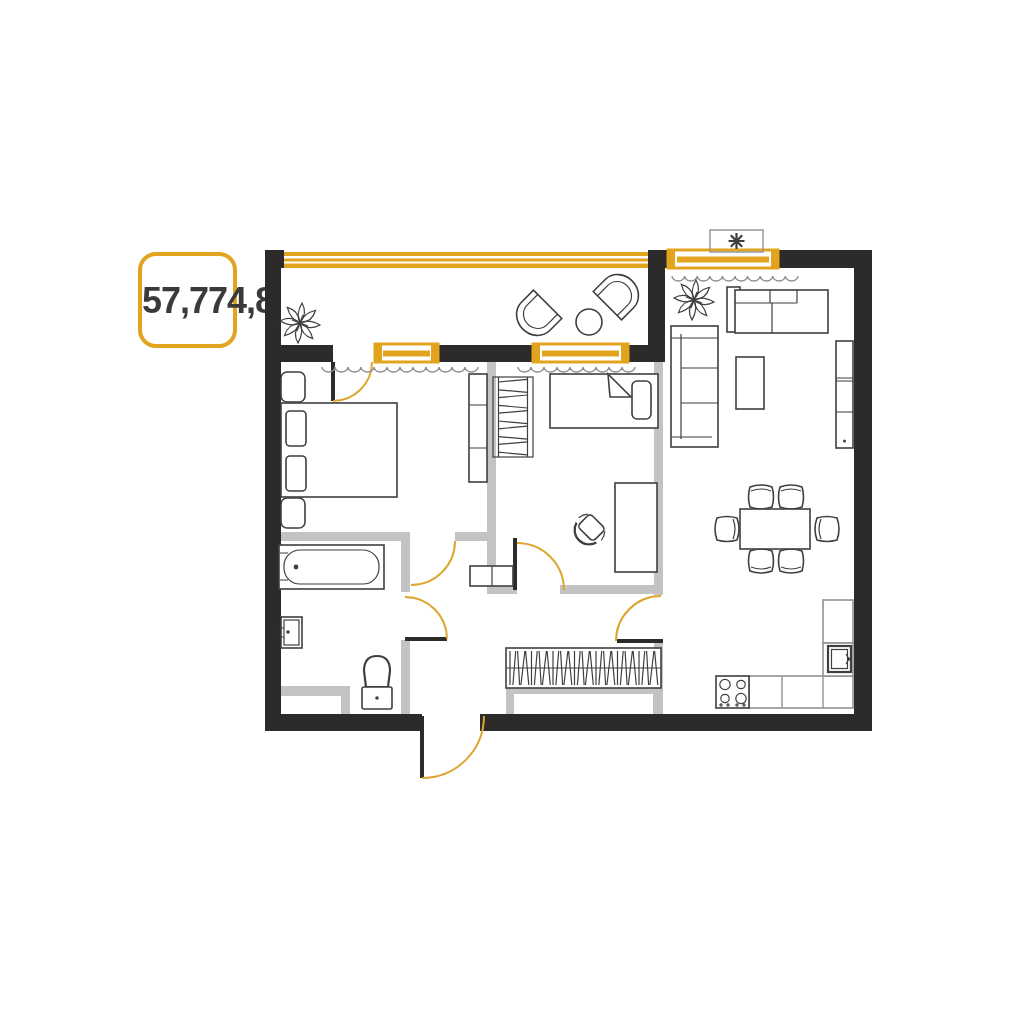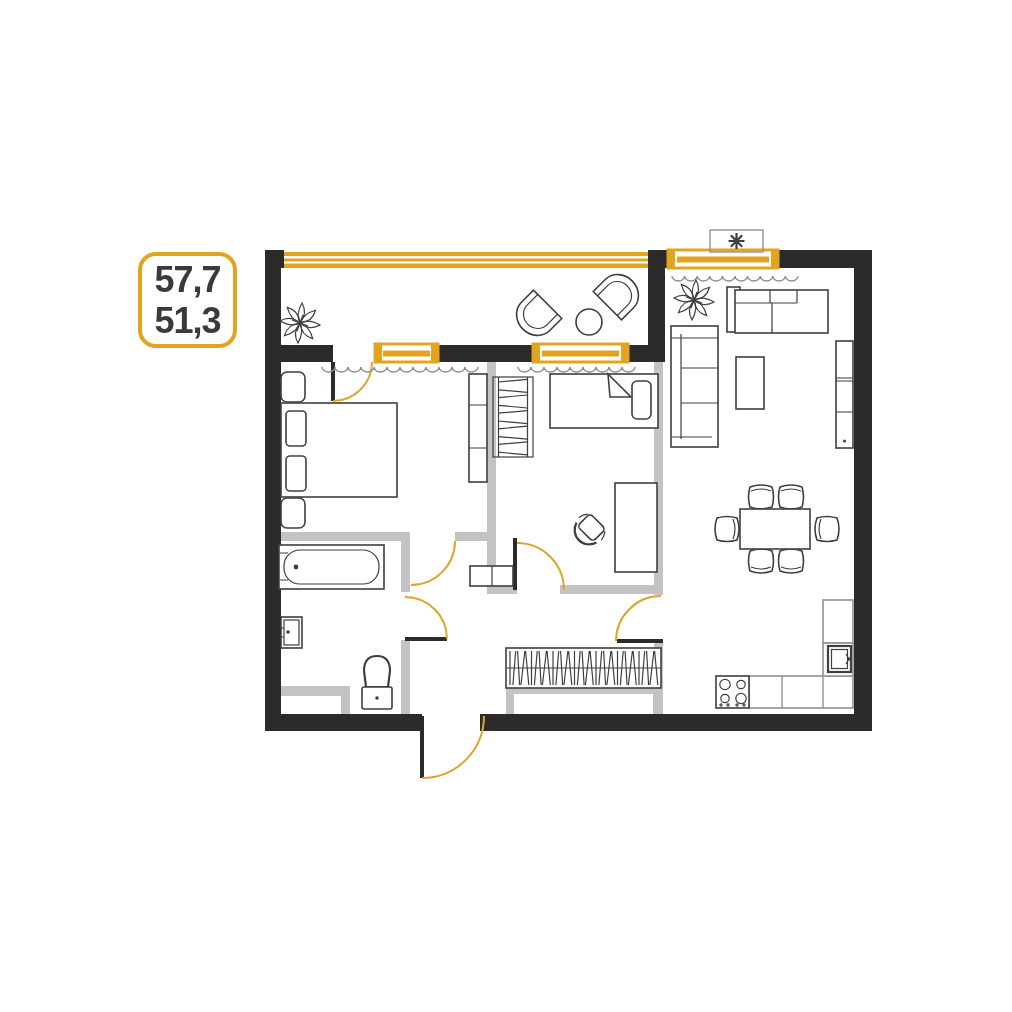--- a/index.html
+++ b/index.html
@@ -21,35 +21,35 @@
   .fl{fill:none;stroke:var(--outline);stroke-width:1.2;}
   .fb{fill:none;stroke:var(--outline);stroke-width:2.2;}
   .fg{fill:#fff;stroke:var(--outline-light);stroke-width:1.6;}
   .fgl{fill:none;stroke:var(--outline-light);stroke-width:1.4;}
   .cur{fill:none;stroke:var(--curtain);stroke-width:1.4;}
   .dk{fill:var(--outline);}
   
   .area-label{
     position:absolute;left:138px;top:252px;width:99px;height:96px;
     border:4px solid var(--accent);border-radius:18px;box-sizing:border-box;
-    display:flex;flex-direction:column;align-items:center;justify-content:center;
+    display:flex;flex-direction:row;align-items:center;
     background:#fff;
   }
   .area-label .num{
     font-size:36px;font-weight:bold;color:var(--text);line-height:41px;letter-spacing:-1px;
   }
 </style>
 </head>
 <body>
 
 <div class="stage">
 
   <div class="area-label">
     <div class="num">57,7</div>
-    <div class="num">51,3</div>
+    <div class="num">74,8</div>
   </div>
 
   <svg width="1012" height="1012" viewBox="0 0 1012 1012">
     <defs>
       <g id="plant">
         <path class="fl" d="M0,0 C5,-6 6,-13 2,-20 C-2,-13 -3,-6 0,0"></path>
         <path class="fl" transform="rotate(45)" d="M0,0 C5,-6 6,-13 2,-20 C-2,-13 -3,-6 0,0"></path>
         <path class="fl" transform="rotate(90)" d="M0,0 C5,-6 6,-13 2,-20 C-2,-13 -3,-6 0,0"></path>
         <path class="fl" transform="rotate(135)" d="M0,0 C5,-6 6,-13 2,-20 C-2,-13 -3,-6 0,0"></path>
         <path class="fl" transform="rotate(180)" d="M0,0 C5,-6 6,-13 2,-20 C-2,-13 -3,-6 0,0"></path>

